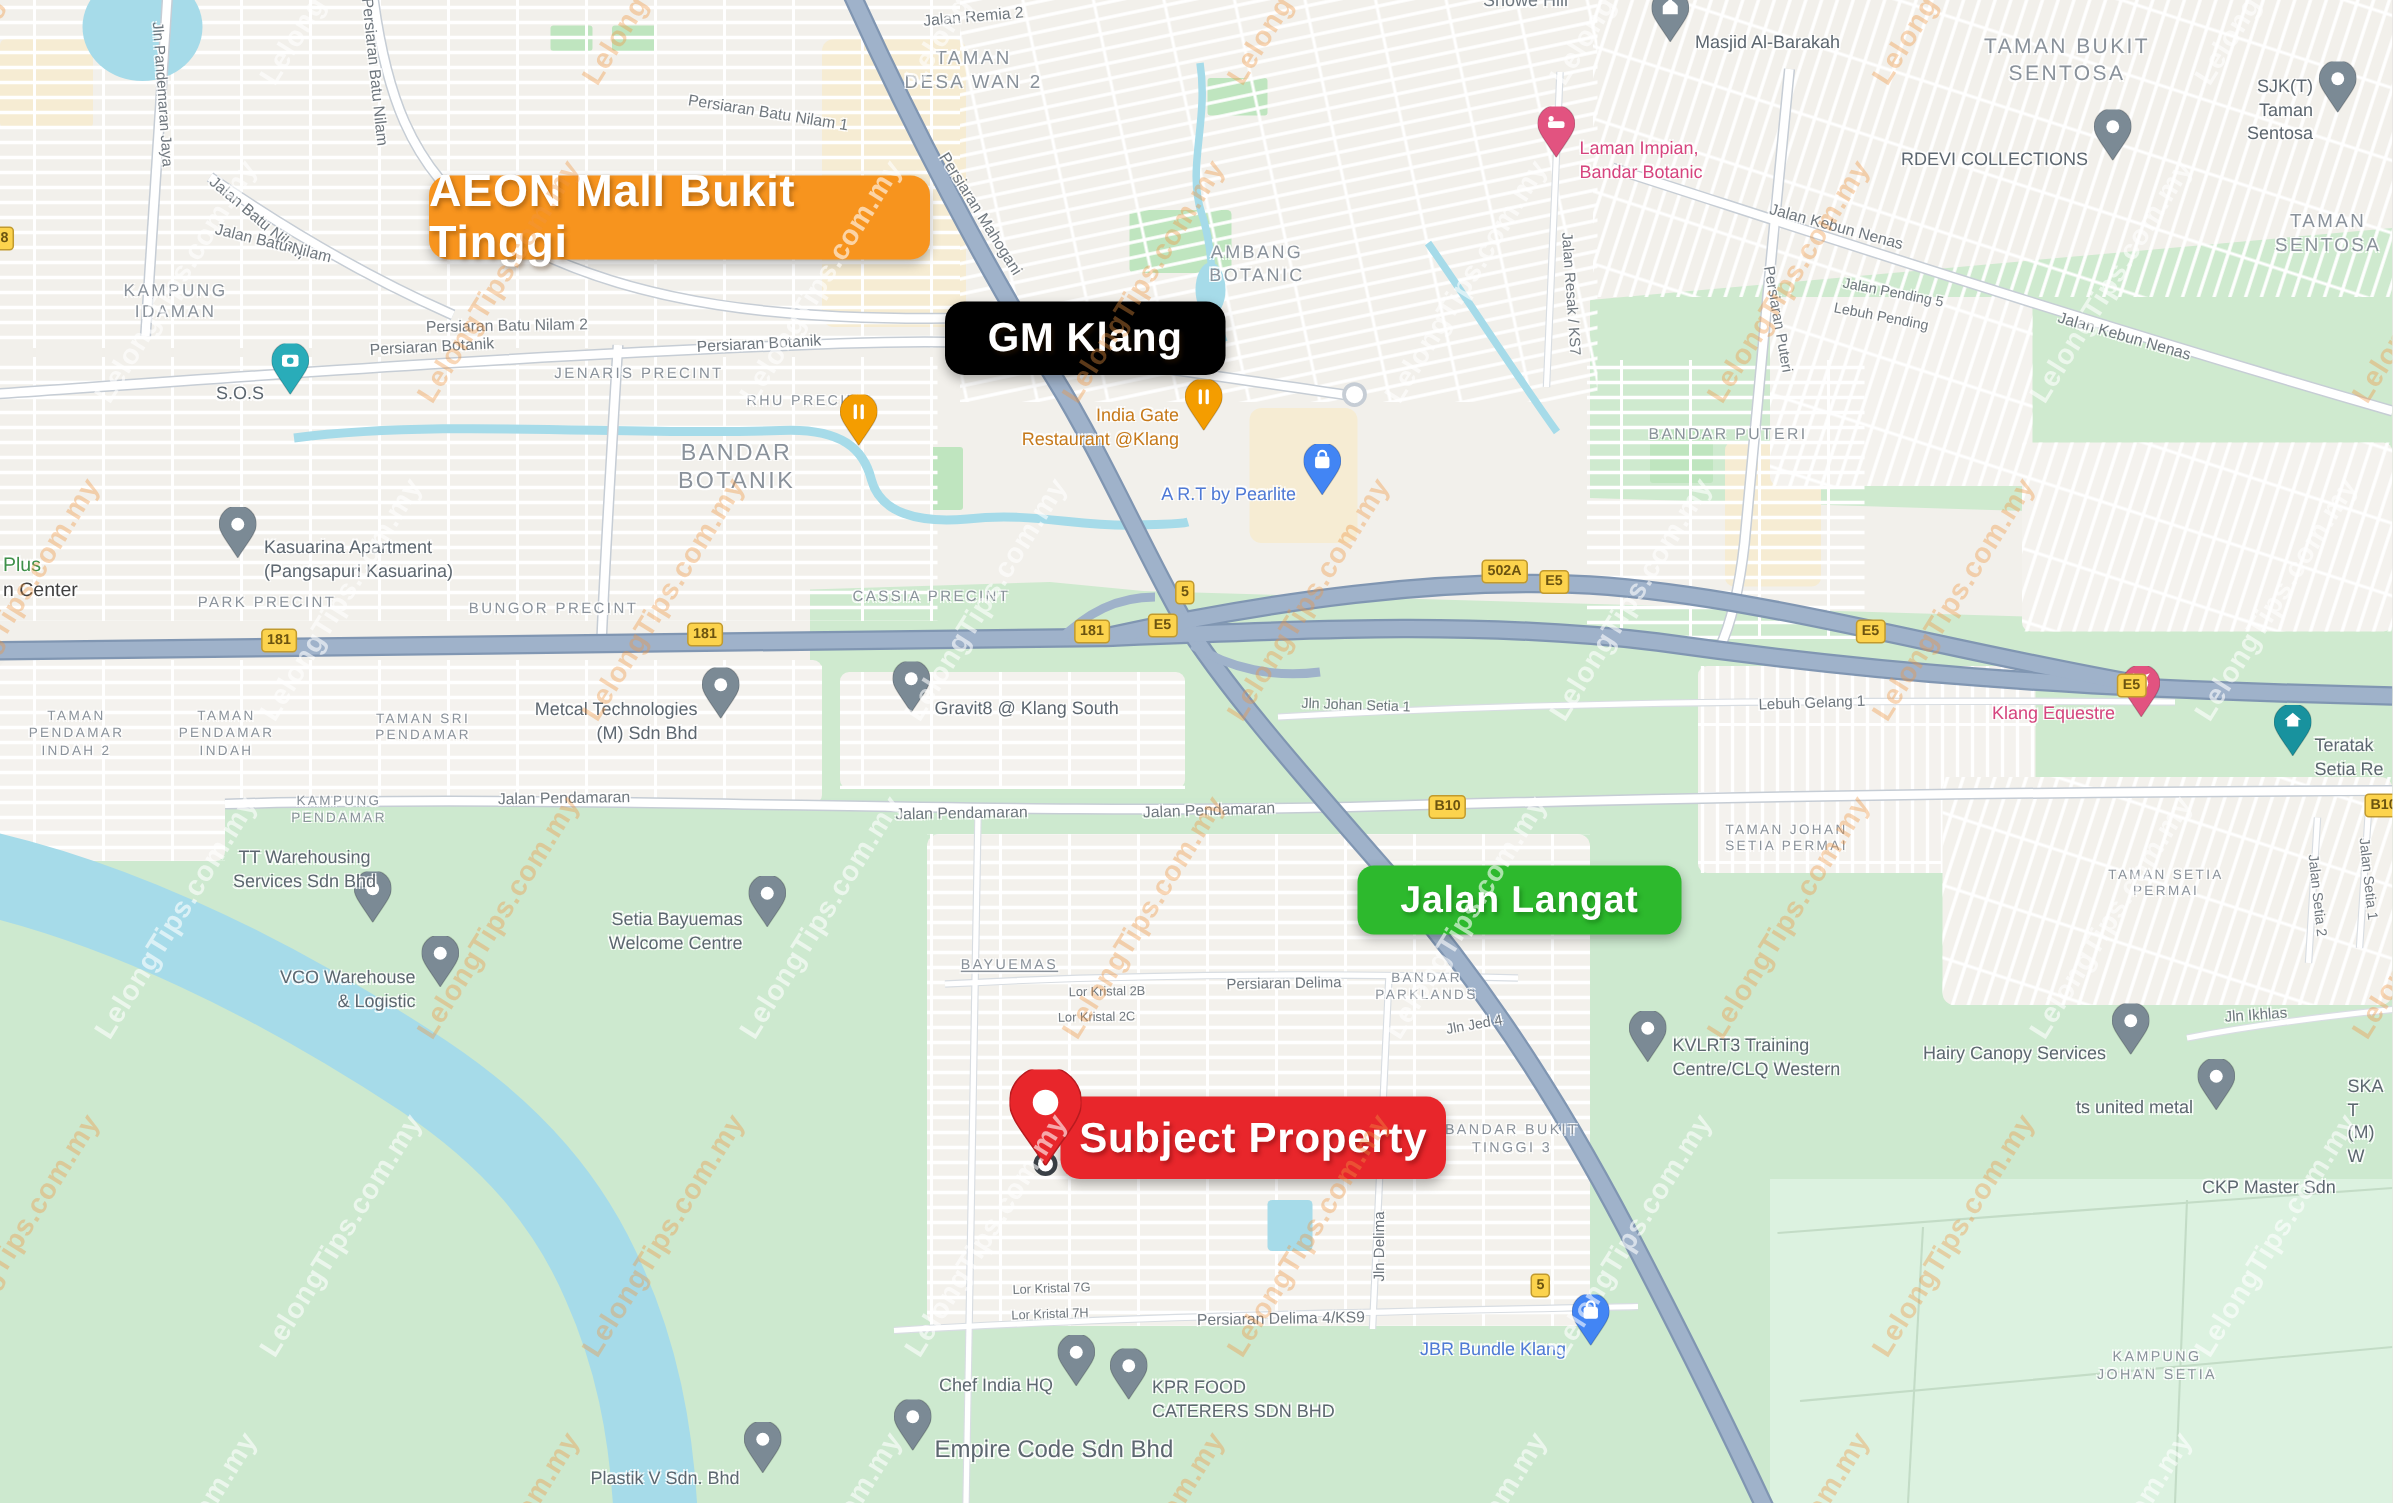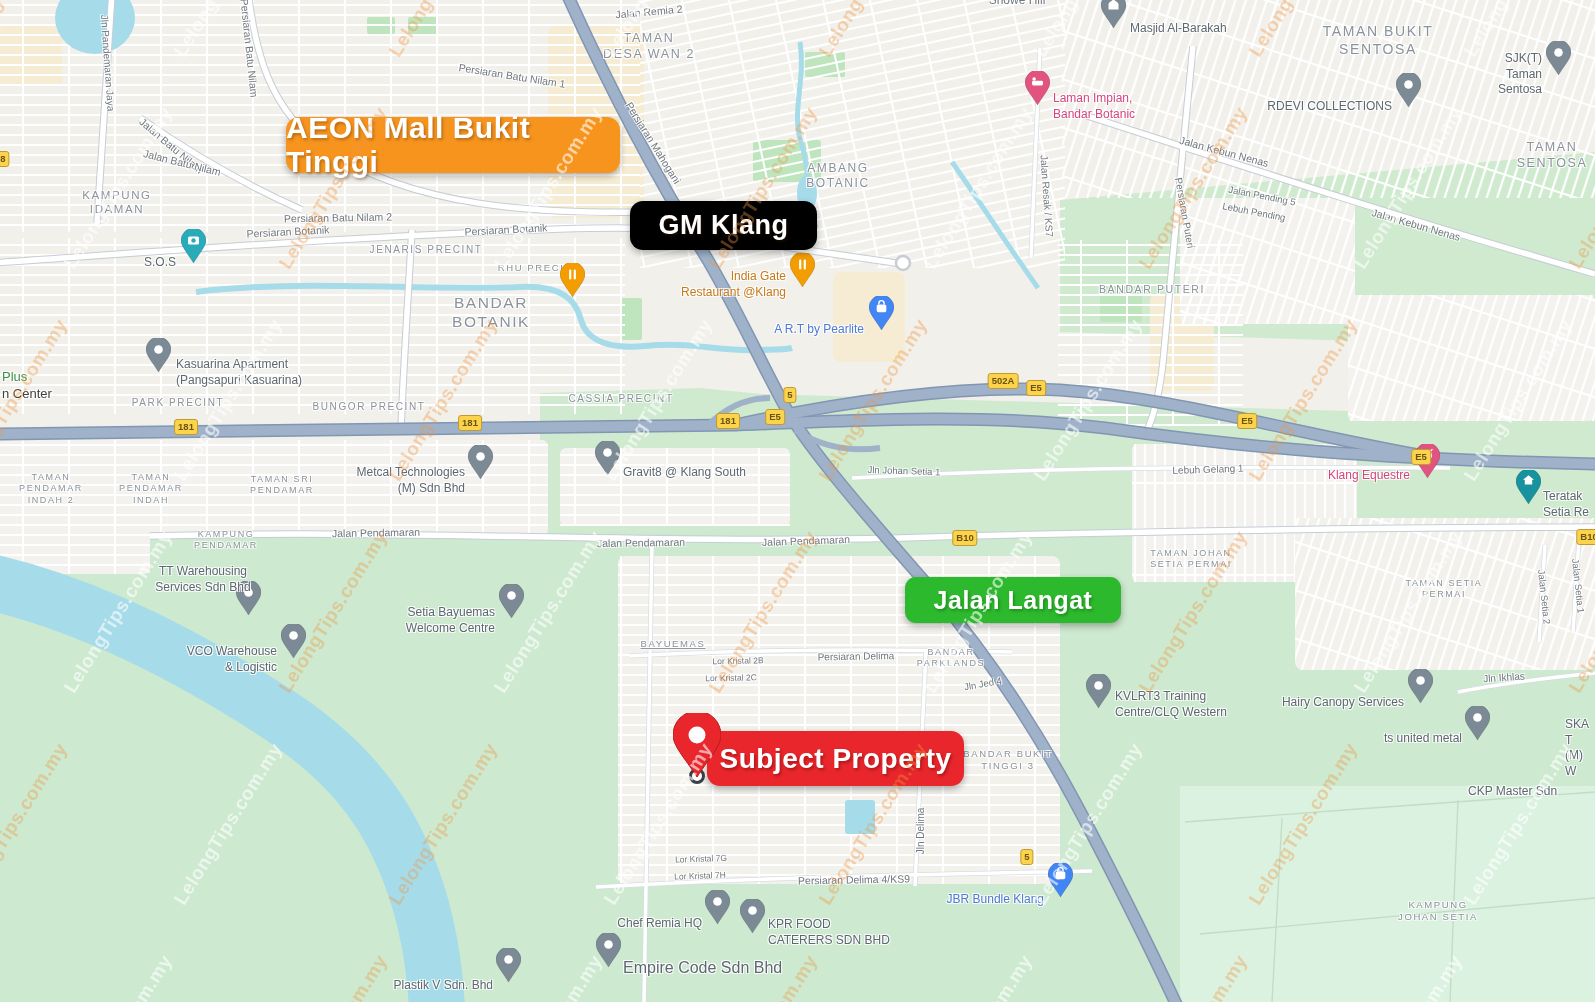--- a/index.html
+++ b/index.html
@@ -315,21 +315,21 @@
       <div class="lbl poi-label" style="font-size: 12px; top: 703px; pointer-events: auto; left: 1404px; transform: translate(-100%, -50%); text-align: right;">Hairy Canopy Services</div>
       <div class="pin" style="left: 1464.5px; top: 706px; pointer-events: auto;"><svg width="25" height="34" viewBox="-12.5 -33 25 34">
           <path d="M0,1 C-7,-10 -12.5,-16 -12.5,-21.5 A12.5,12.5 0 1,1 12.5,-21.5 C12.5,-16 7,-10 0,1 Z" fill="#7b8a95" stroke="rgba(0,0,0,0.18)" stroke-width="0.8"></path>
           <circle cx="0" cy="-21.5" r="4.3" fill="#fff"></circle>
         </svg></div>
       <div class="lbl poi-label" style="font-size: 12px; top: 739px; pointer-events: auto; left: 1462px; transform: translate(-100%, -50%); text-align: right;">ts united metal</div>
       <div class="pin" style="left: 704.5px; top: 890px; pointer-events: auto;"><svg width="25" height="34" viewBox="-12.5 -33 25 34">
           <path d="M0,1 C-7,-10 -12.5,-16 -12.5,-21.5 A12.5,12.5 0 1,1 12.5,-21.5 C12.5,-16 7,-10 0,1 Z" fill="#7b8a95" stroke="rgba(0,0,0,0.18)" stroke-width="0.8"></path>
           <circle cx="0" cy="-21.5" r="4.3" fill="#fff"></circle>
         </svg></div>
-      <div class="lbl poi-label" style="font-size: 12px; top: 924px; pointer-events: auto; left: 702px; transform: translate(-100%, -50%); text-align: right;">Chef Remia HQ</div>
+      <div class="lbl poi-label" style="font-size: 12px; top: 924px; pointer-events: auto; left: 702px; transform: translate(-100%, -50%); text-align: right;">Chef India HQ</div>
       <div class="pin" style="left: 739.5px; top: 899px; pointer-events: auto;"><svg width="25" height="34" viewBox="-12.5 -33 25 34">
           <path d="M0,1 C-7,-10 -12.5,-16 -12.5,-21.5 A12.5,12.5 0 1,1 12.5,-21.5 C12.5,-16 7,-10 0,1 Z" fill="#7b8a95" stroke="rgba(0,0,0,0.18)" stroke-width="0.8"></path>
           <circle cx="0" cy="-21.5" r="4.3" fill="#fff"></circle>
         </svg></div>
       <div class="lbl poi-label" style="font-size: 12px; top: 933px; pointer-events: auto; left: 768px; transform: translate(0px, -50%); text-align: left;">KPR FOOD
 CATERERS SDN BHD</div>
       <div class="pin" style="left: 595.5px; top: 933px; pointer-events: auto;"><svg width="25" height="34" viewBox="-12.5 -33 25 34">
           <path d="M0,1 C-7,-10 -12.5,-16 -12.5,-21.5 A12.5,12.5 0 1,1 12.5,-21.5 C12.5,-16 7,-10 0,1 Z" fill="#7b8a95" stroke="rgba(0,0,0,0.18)" stroke-width="0.8"></path>
           <circle cx="0" cy="-21.5" r="4.3" fill="#fff"></circle>
         </svg></div>

